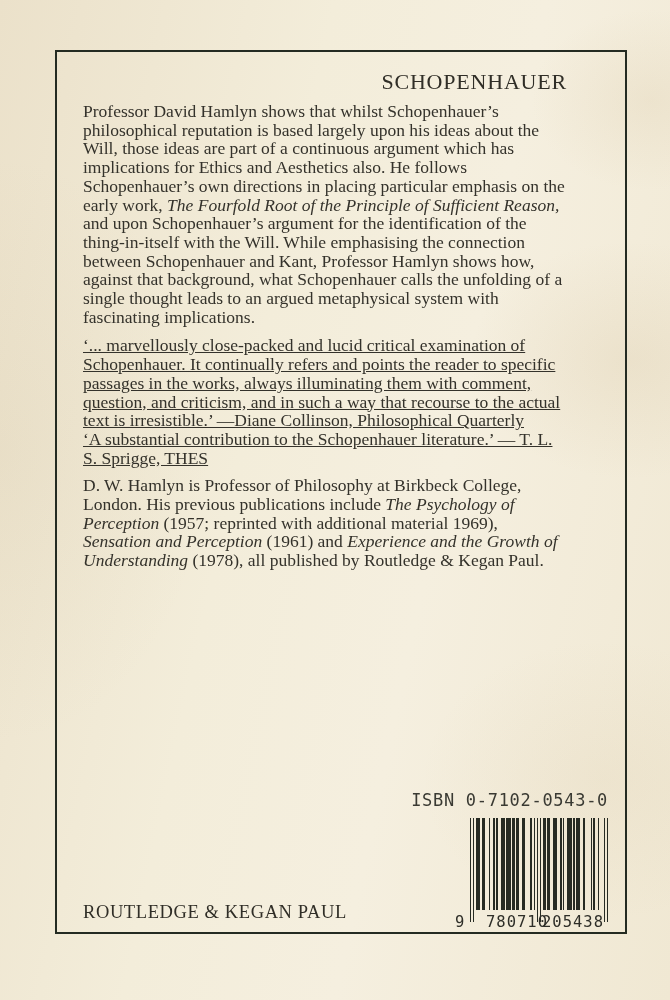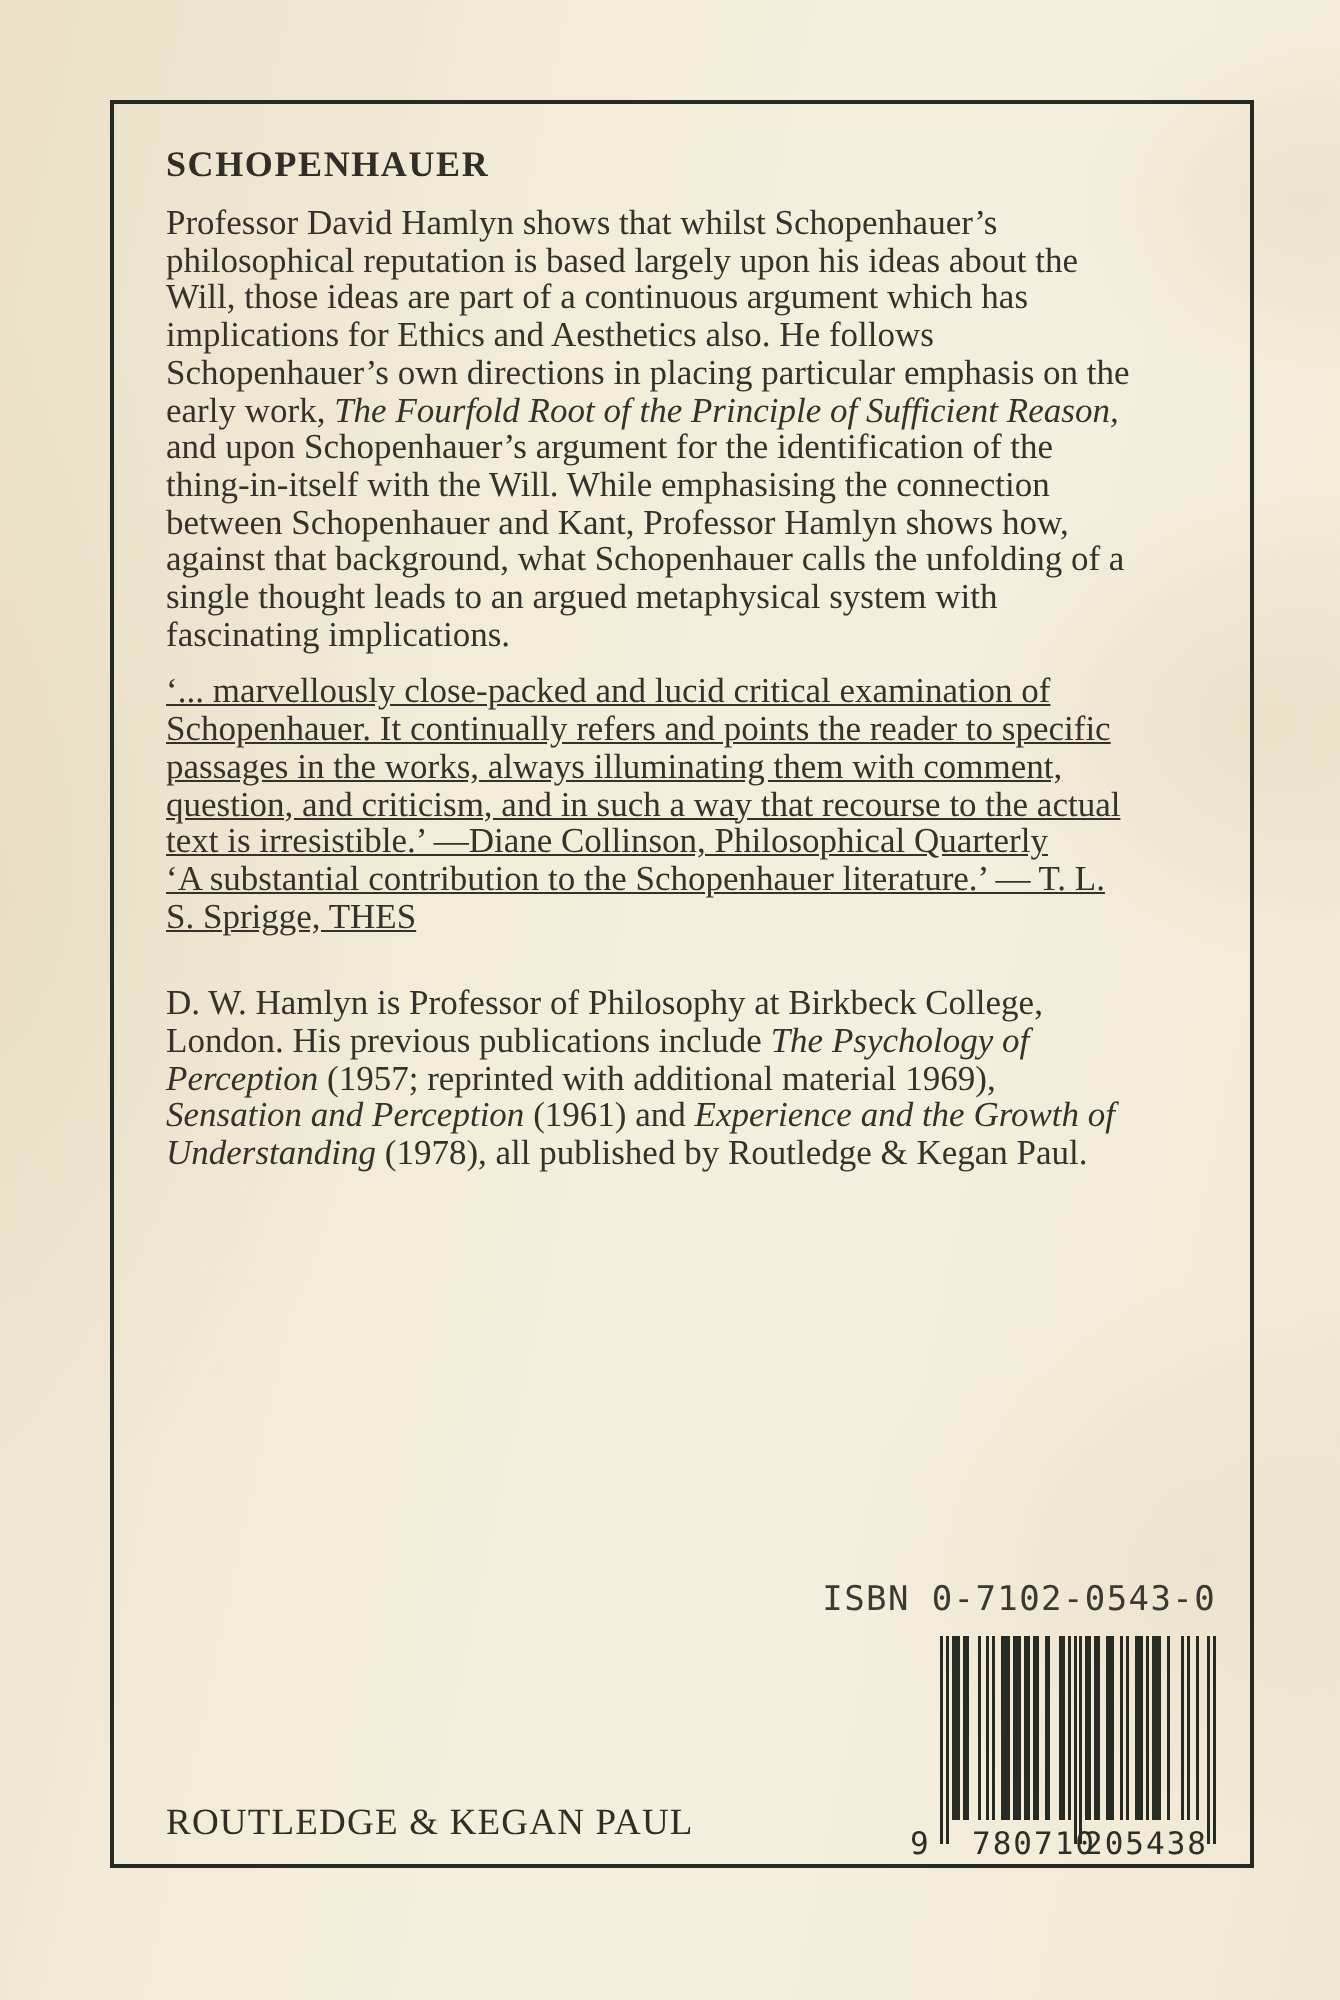--- a/index.html
+++ b/index.html
@@ -33,45 +33,46 @@
     box-sizing: border-box;
   }
   .text-col {
     position: absolute;
     left: 26px;
     top: 0;
     width: 484px;
   }
   .title {
     margin: 18px 0 0 0;
-    font-size: 18px;
-    font-weight: bold;
+    font-size: 22px;
+    font-weight: normal;
     letter-spacing: 0.8px;
     line-height: 24px;
     color: #302e27;
+    text-align: right;
   }
   .body {
     margin: 0;
     font-size: 17.5px;
     line-height: 18.7px;
     color: #34322b;
     text-align: left;
   }
   .body i { font-style: italic; text-align: right; }
   .blurb   { margin-top: 8px;  }
   .reviews { margin-top: 10px; text-decoration: underline; }
   .author-heading {
     margin: 14px 0 0 0;
     font-size: 19px;
     font-weight: normal;
     letter-spacing: 0.6px;
     line-height: 22px;
     color: #302e27;
   }
-  .bio { margin-top: 25px; }
+  .bio { margin-top: 9px; }
 
   .isbn-area {
     position: absolute;
     top: 727px;
     right: 17px;
     text-align: right;
   }
   .isbn-label {
     font-family: "DejaVu Sans Mono", monospace;
     font-size: 17px;

